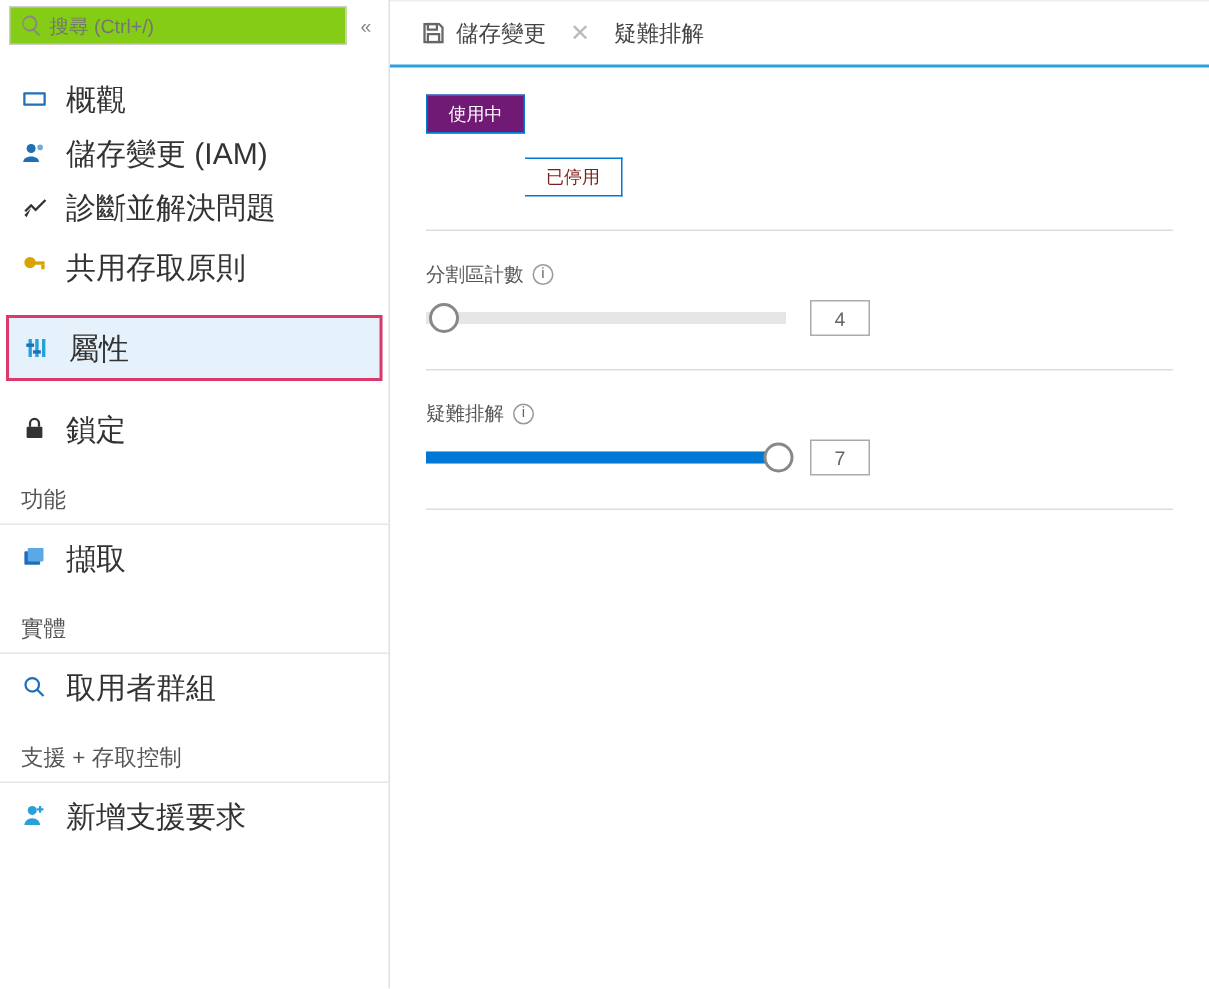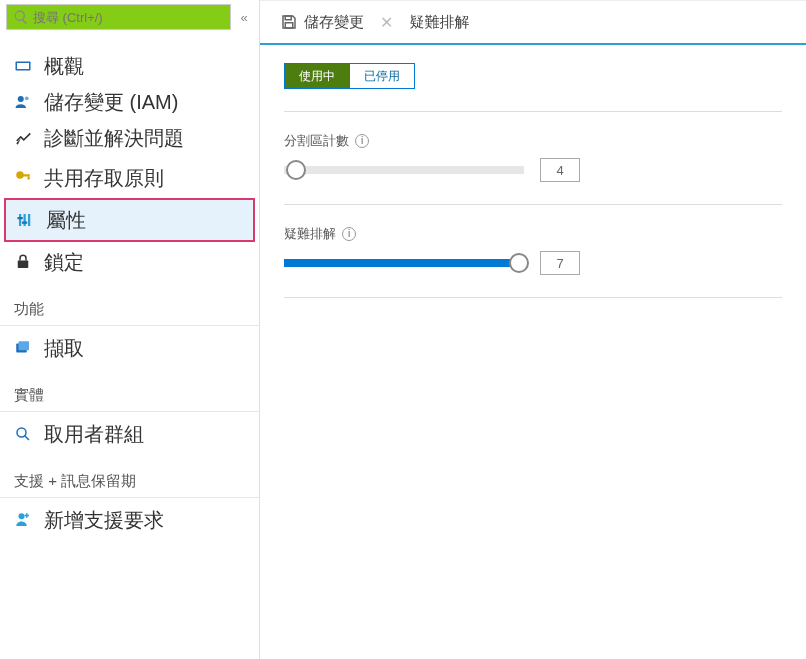--- a/index.html
+++ b/index.html
@@ -8,39 +8,39 @@
     .sidebar { width: 260px; border-right: 1px solid #e0e0e0; display: flex; flex-direction: column; }
     .search-row { display: flex; align-items: center; padding: 4px 6px 8px 6px; gap: 4px; }
     .search-box { flex: 1; display: flex; align-items: center; border: 1px solid #ccc; height: 26px; padding: 0 6px; background: #84cc16; }
     .search-box .icon { width: 16px; height: 16px; fill: #888; flex-shrink: 0; }
     .search-box input { border: none; outline: none; flex: 1; font-size: 13px; color: #555; padding-left: 4px; background: transparent; }
     .collapse-btn { width: 18px; text-align: center; color: #888; cursor: pointer; font-size: 13px; user-select:none;}
     
     .nav-list { display: flex; flex-direction: column; padding-top: 10px;}
     .nav-item { display: flex; align-items: center; height: 36px; padding: 0 14px; gap: 12px; cursor: pointer; font-size: 20px; color: #333; }
     .nav-item .icon { width: 18px; height: 18px; display:flex; align-items:center; justify-content:center; flex-shrink:0;}
-    .nav-item.selected { background: #e6f2fb; border: 2px solid #d93a6b; height: 44px; margin: 2px 4px; padding: 0 10px;}
+    .nav-item.selected { background: #e6f2fb; border: 2px solid #d93a6b; height: 44px; margin: 14px 4px; padding: 0 10px;}
     
     .section-title { font-size: 15px; color: #555; padding: 16px 14px 6px 14px; border-bottom: 1px solid #e6e6e6; margin-bottom:4px;}
     .section-block { margin-top: 4px; }
     
     .main { flex: 1; display: flex; flex-direction: column; border-top: 1px solid #eee;}
     .toolbar { display: flex; align-items: center; height: 44px; padding: 0 14px; gap: 8px; border-bottom: 2px solid #2aa0da; }
     .t-btn { display: flex; align-items: center; gap: 6px; font-size: 15px; color: #444; cursor: pointer; padding: 4px 6px; }
     .t-btn .icon { width:18px; height:18px; fill:#666; }
     .t-sep { color: #bbb; font-size: 16px; margin: 0 2px;}
     
     .content { padding: 18px 24px; }
     .field-label { font-size: 13px; color: #555; margin-bottom: 8px; display:flex; align-items:center; gap:6px;}
     .field-label .info { width:14px;height:14px; border:1px solid #999; border-radius:50%; display:inline-flex;align-items:center;justify-content:center;font-size:10px;color:#666;line-height:1;}
     
     .seg-group { display: flex; border-bottom: 1px solid #ddd; padding-bottom: 22px; margin-bottom: 20px;}
     .seg-btn { height: 26px; border: 1px solid #0078d4; font-size: 12px; padding: 0 14px; display:flex;align-items:center; cursor:pointer; }
-    .seg-btn.active { background: #4d7c0f; color: #fff; }
-    .seg-btn.inactive { background: #fff; color: #0369a1; border-left: none; }
+    .seg-btn.active { background: #701a75; color: #fff; }
+    .seg-btn.inactive { background: #fff; color: #7f1d1d; border-left: none; margin-top: 42px; }
     
     .slider-row { display:flex; align-items:center; gap:16px; border-bottom: 1px solid #ddd; padding-bottom: 22px; margin-bottom: 20px;}
     .slider-track { position: relative; width: 240px; height: 8px; background: #e6e6e6; border-radius:0;}
     .slider-fill { position:absolute; left:0; top:0; bottom:0; background:#0078d4; }
     .slider-thumb { position:absolute; width:20px; height:20px; border:2px solid #888; border-radius:50%; background:#fff; top:50%; transform:translate(-50%,-50%); }
     .val-box { width:40px; height:24px; border:1px solid #aaa; text-align:center; font-size:13px; color:#666; display:flex;align-items:center;justify-content:center;}
     
     svg { display:block; }
   </style>
 </head>
@@ -142,21 +142,21 @@
           <svg viewBox="0 0 24 24" width="18" height="18">
             <circle cx="10" cy="10" r="6" fill="none" stroke="#1f6fb8" stroke-width="2"></circle>
             <path d="M14 14l6 6" stroke="#1f6fb8" stroke-width="2"></path>
           </svg>
         </span>
       <span>取用者群組</span>
     </div>
   </div>
 
   <div class="section-block">
-    <div class="section-title">支援 + 訊息保留期</div>
+    <div class="section-title">支援 + 存取控制</div>
     <div class="nav-item">
       <span class="icon">
           <svg viewBox="0 0 24 24" width="18" height="18">
             <circle cx="10" cy="7" r="4" fill="#2aa0da"></circle>
             <path d="M3 20c0-3 3-6 7-6s7 3 7 6" fill="#2aa0da"></path>
             <path d="M17 3v6M14 6h6" stroke="#2aa0da" stroke-width="2"></path>
           </svg>
         </span>
       <span>新增支援要求</span>
     </div>

